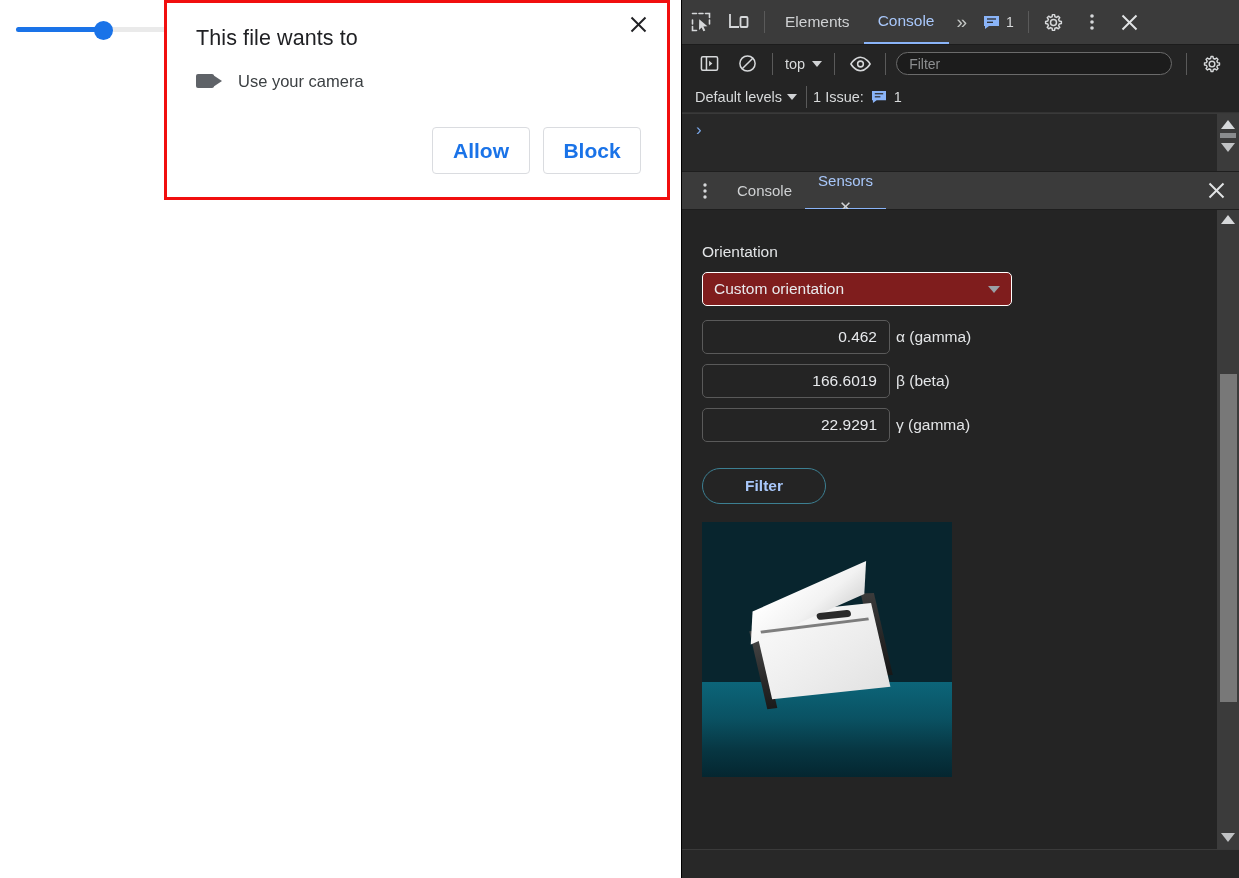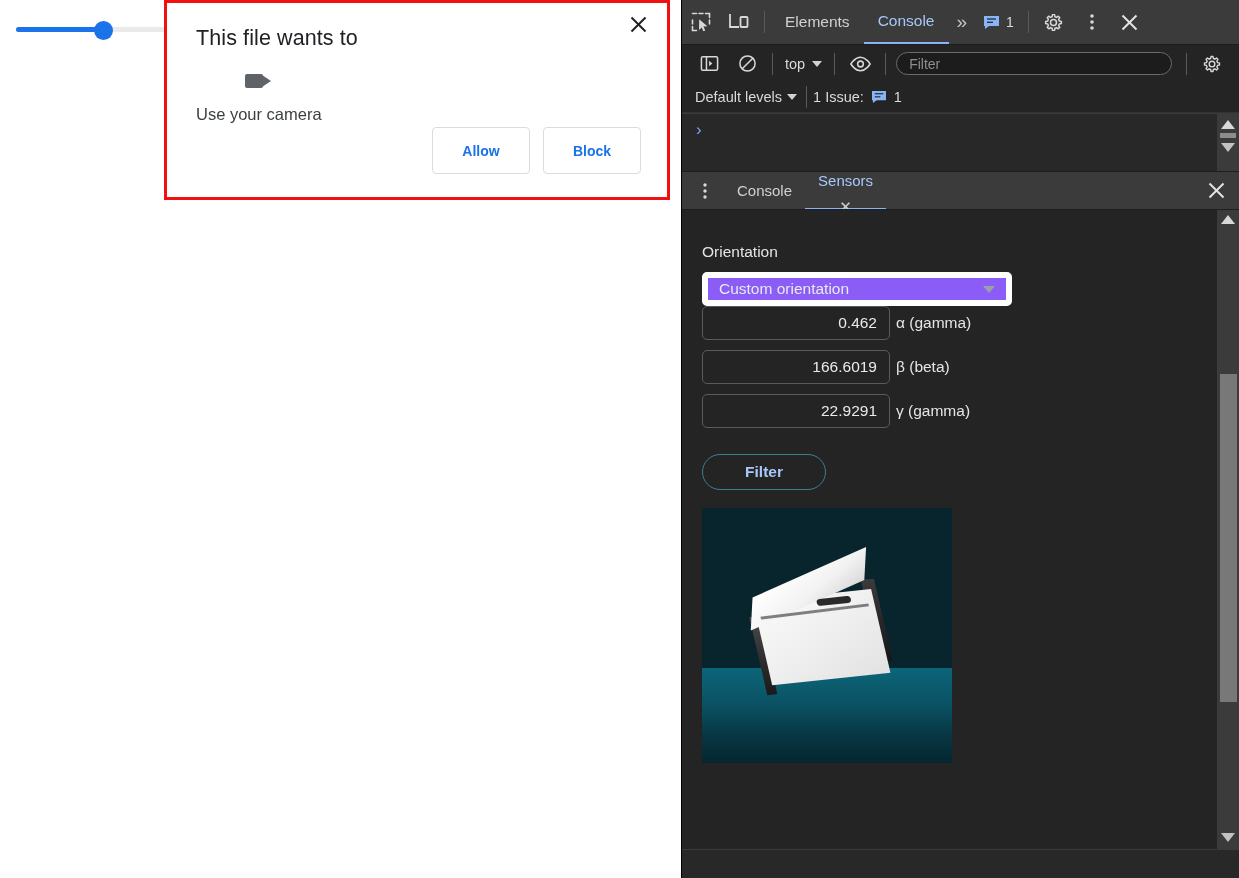--- a/index.html
+++ b/index.html
@@ -52,21 +52,21 @@
   }
   #perm-close {
     position: absolute; right: 14px; top: 6px;
     width: 30px; height: 30px;
     display: flex; align-items: center; justify-content: center;
     cursor: pointer;
   }
   #perm-close svg { display: block; }
   #perm-item {
     position: absolute; left: 29px; top: 68px;
-    display: flex; align-items: center; gap: 14px; flex-direction: column;
+    display: flex; align-items: center; gap: 14px;
   }
   .cam-icon { width: 28px; height: 20px; position: relative; }
   .cam-body {
     position: absolute; left: 0; top: 3px;
     width: 18px; height: 14px; border-radius: 2px;
     background: #5f6368;
   }
   .cam-lens {
     position: absolute; left: 17px; top: 4px;
     width: 0; height: 0;
@@ -81,21 +81,21 @@
     position: absolute; left: 0; top: 124px;
     width: 100%;
     display: flex; justify-content: flex-end; gap: 13px;
     padding-right: 26px; box-sizing: border-box;
   }
   .perm-btn {
     min-width: 98px; height: 47px;
     border: 1px solid #dadce0; border-radius: 4px;
     background: #ffffff; color: #1a73e8;
     font-family: "Liberation Sans", sans-serif;
-    font-size: 14px; font-weight: bold;
+    font-size: 21px; font-weight: bold;
     cursor: pointer;
     display: flex; align-items: center; justify-content: center;
   }
 
   
   #devtools {
     position: absolute; left: 681px; top: 0;
     width: 558px; height: 878px;
     background: #242424;
     color: #e8eaed;
@@ -244,27 +244,27 @@
     position: relative;
     height: 639px; background: #242424;
     border-top: 1px solid #1e1e1e;
     overflow: hidden;
   }
   #sensors-inner { padding: 33px 0 0 20px; }
   .section-title { font-size: 15.5px; color: #e3e5e7; margin-bottom: 11px; }
 
   #orient-select {
     width: 310px; height: 34px;
-    background: #8b5cf6;
-    border: 6px solid #ffffff; border-radius: 5px;
+    background: #7f1d1d;
+    border: 1px solid #ffffff; border-radius: 5px;
     display: flex; align-items: center; justify-content: space-between;
     padding: 0 11px; box-sizing: border-box;
     font-size: 15.5px; color: #e8eaed;
     cursor: pointer;
-    margin-bottom: 0;
+    margin-bottom: 14px;
   }
   .sel-caret {
     width: 0; height: 0;
     border-left: 6px solid transparent;
     border-right: 6px solid transparent;
     border-top: 7px solid #9aa0a6;
   }
   .axis-row {
     display: flex; align-items: center; gap: 6px; margin-bottom: 10px;
   }

